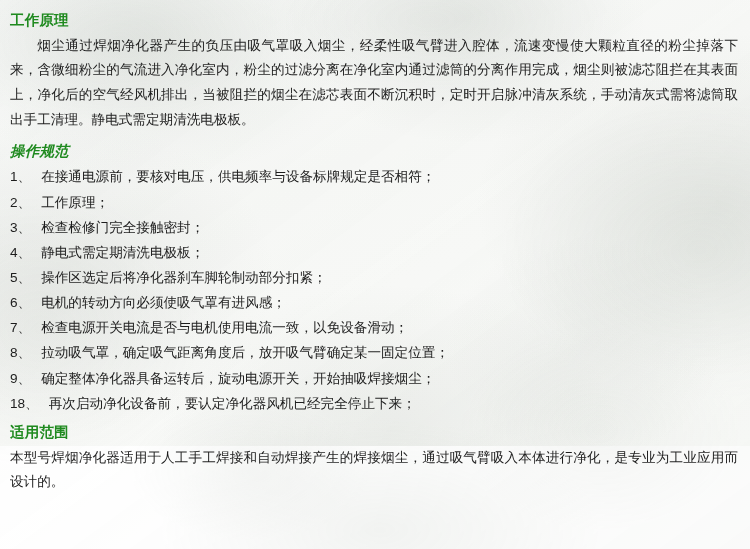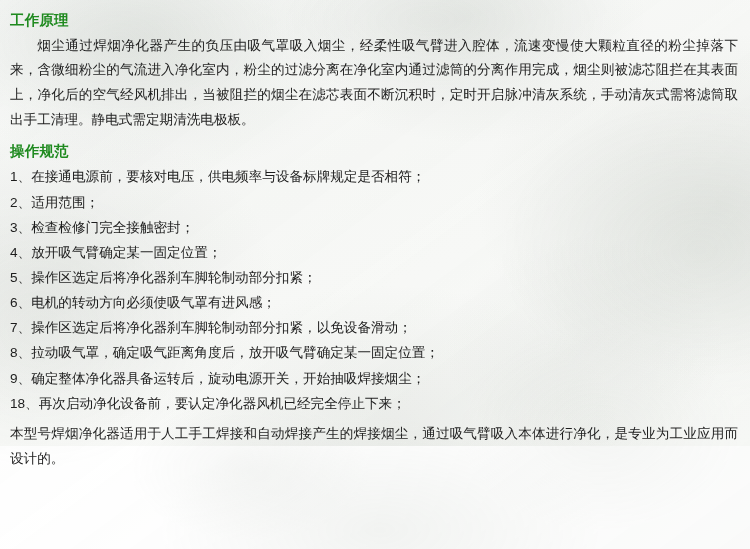--- a/index.html
+++ b/index.html
@@ -42,20 +42,21 @@
   .section-title {
     color: #1f8a1f;
     font-weight: bold;
     font-size: 14.5px;
     line-height: 1.5;
     margin: 0 0 2px 0;
     letter-spacing: 0.2px;
   }
   .section-title.sub {
     margin-top: 8px;
+    font-style: italic;
   }
   .para {
     font-size: 13.6px;
     color: #1d1d1d;
     line-height: 1.82;
     text-align: justify;
     text-justify: inter-ideograph;
     margin: 0;
     text-indent: 2em;
     font-family: Liberation Serif, serif;
@@ -73,20 +74,21 @@
     align-items: flex-start;
   }
   .list li .num {
     flex: 0 0 auto;
     white-space: pre;
   }
   .list li .txt {
     flex: 1 1 auto;
     text-align: justify;
     text-justify: inter-ideograph;
+    margin-left: 10px;
   }
   .block-gap {
     height: 6px;
   }
   .scope-para {
     font-size: 13.6px;
     color: #1d1d1d;
     line-height: 1.82;
     text-align: justify;
     text-justify: inter-ideograph;
@@ -130,54 +132,55 @@
     <p class="para">烟尘通过焊烟净化器产生的负压由吸气罩吸入烟尘，经柔性吸气臂进入腔体，流速变慢使大颗粒直径的粉尘掉落下来，含微细粉尘的气流进入净化室内，粉尘的过滤分离在净化室内通过滤筒的分离作用完成，烟尘则被滤芯阻拦在其表面上，净化后的空气经风机排出，当被阻拦的烟尘在滤芯表面不断沉积时，定时开启脉冲清灰系统，手动清灰式需将滤筒取出手工清理。静电式需定期清洗电极板。</p>
 
     <h2 class="section-title sub">操作规范</h2>
     <ul class="list">
       <li>
         <span class="num">1、</span>
         <span class="txt">在接通电源前，要核对电压，供电频率与设备标牌规定是否相符；</span>
       </li>
       <li>
         <span class="num">2、</span>
-        <span class="txt">适用范围；</span>
+        <span class="txt">工作原理；</span>
       </li>
       <li>
         <span class="num">3、</span>
         <span class="txt">检查检修门完全接触密封；</span>
       </li>
       <li>
         <span class="num">4、</span>
-        <span class="txt">放开吸气臂确定某一固定位置；</span>
+        <span class="txt">静电式需定期清洗电极板；</span>
       </li>
       <li>
         <span class="num">5、</span>
         <span class="txt">操作区选定后将净化器刹车脚轮制动部分扣紧；</span>
       </li>
       <li>
         <span class="num">6、</span>
         <span class="txt">电机的转动方向必须使吸气罩有进风感；</span>
       </li>
       <li>
         <span class="num">7、</span>
-        <span class="txt">操作区选定后将净化器刹车脚轮制动部分扣紧，以免设备滑动；</span>
+        <span class="txt">检查电源开关电流是否与电机使用电流一致，以免设备滑动；</span>
       </li>
       <li>
         <span class="num">8、</span>
         <span class="txt">拉动吸气罩，确定吸气距离角度后，放开吸气臂确定某一固定位置；</span>
       </li>
       <li>
         <span class="num">9、</span>
         <span class="txt">确定整体净化器具备运转后，旋动电源开关，开始抽吸焊接烟尘；</span>
       </li>
       <li>
         <span class="num">18、</span>
         <span class="txt">再次启动净化设备前，要认定净化器风机已经完全停止下来；</span>
       </li>
     </ul>
 
     <div class="block-gap"></div>
 
+    <h2 class="section-title">适用范围</h2>
     <p class="scope-para">本型号焊烟净化器适用于人工手工焊接和自动焊接产生的焊接烟尘，通过吸气臂吸入本体进行净化，是专业为工业应用而设计的。</p>
 
   </div>
 </div>
 
 </body></html>

